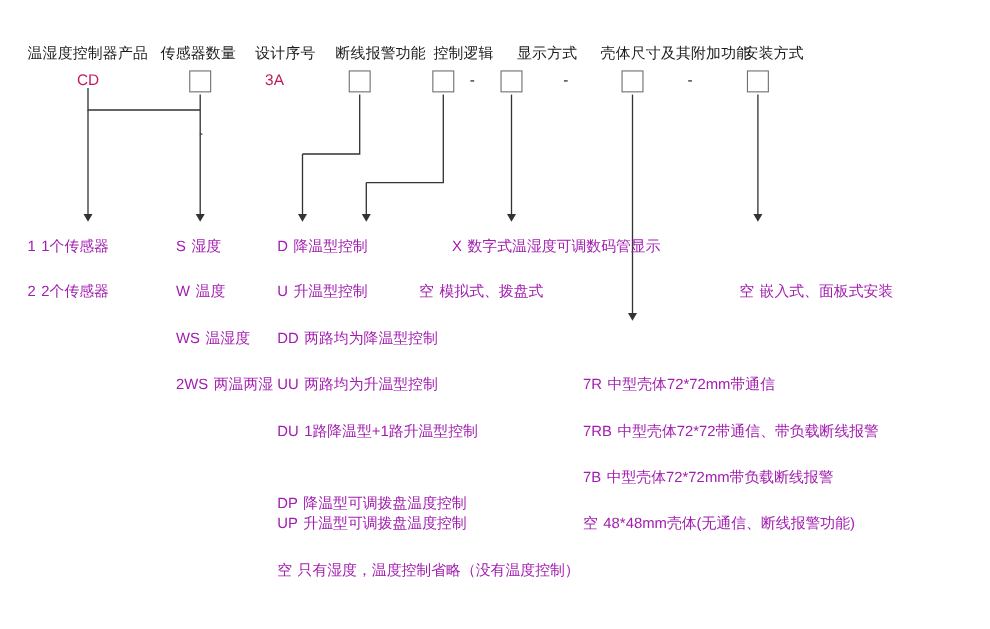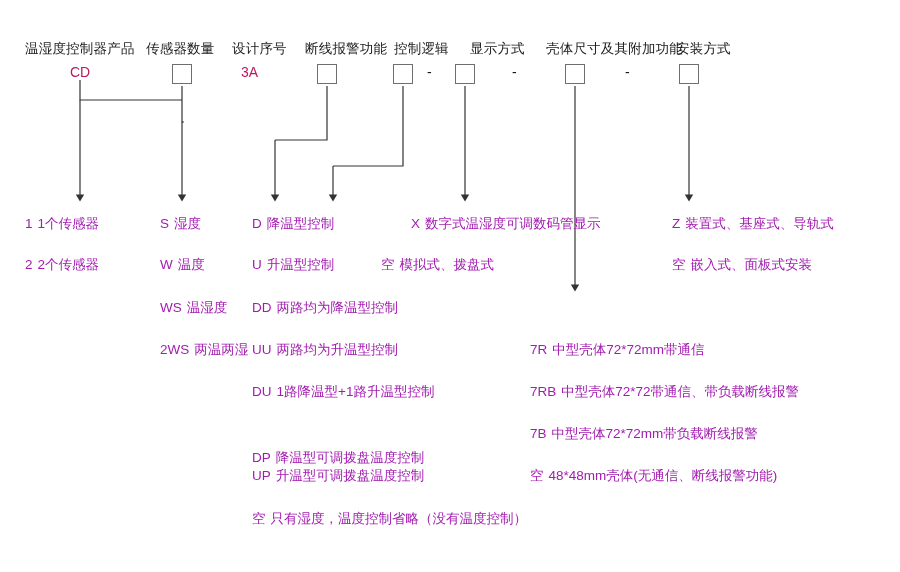--- a/index.html
+++ b/index.html
@@ -188,20 +188,17 @@
   <div class="entry" style="left:530px; top:383px;">
     <span class="key">7RB</span><span>中型壳体72*72带通信、带负载断线报警</span>
   </div>
   <div class="entry" style="left:530px; top:425px;">
     <span class="key">7B</span><span>中型壳体72*72mm带负载断线报警</span>
   </div>
   <div class="entry" style="left:530px; top:467px;">
     <span class="key">空</span><span>48*48mm壳体(无通信、断线报警功能)</span>
   </div>
 
-  <div class="entry" style="left:672px; top:215px;">
-    <span class="key">Z</span><span>装置式、基座式、导轨式</span>
-  </div>
   <div class="entry" style="left:672px; top:256px;">
     <span class="key">空</span><span>嵌入式、面板式安装</span>
   </div>
 
 </div>
 
 </body></html>

